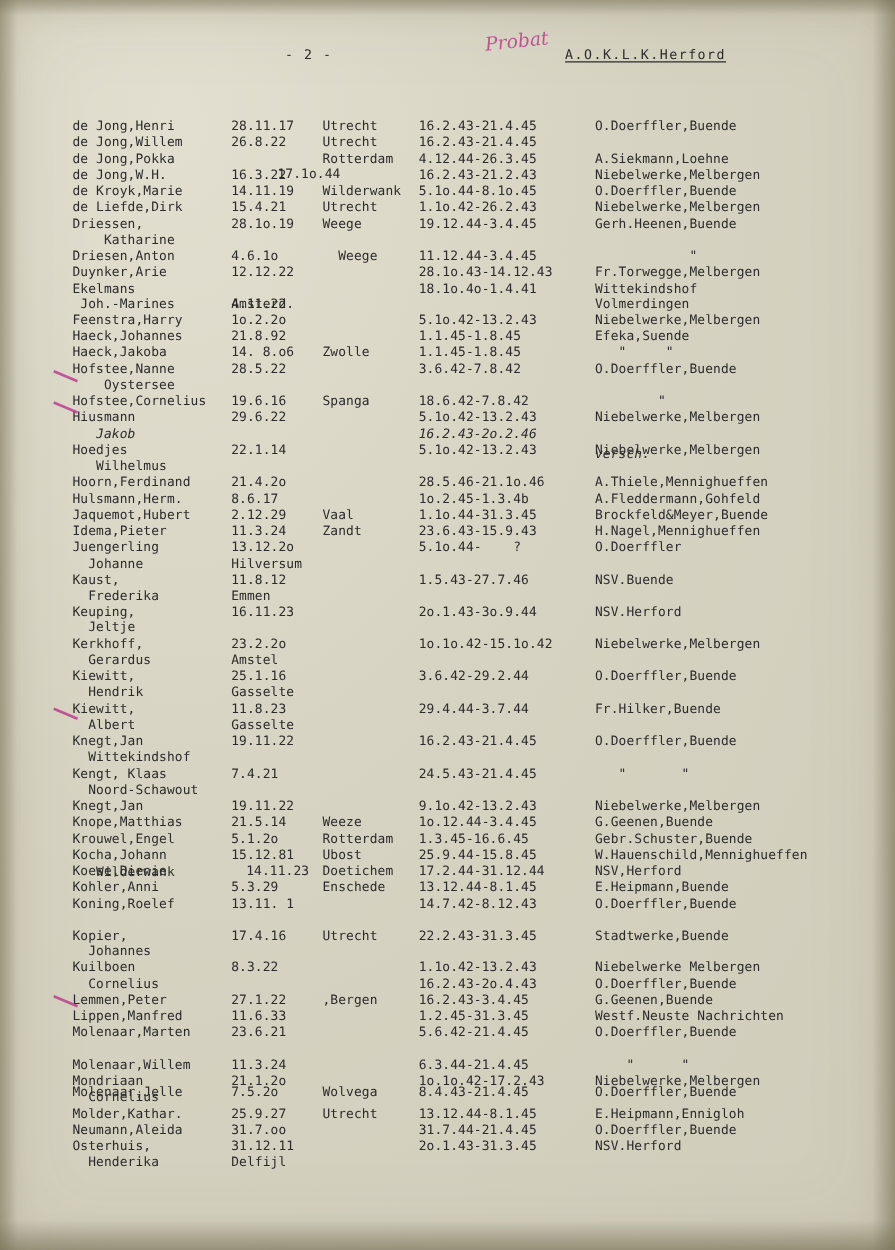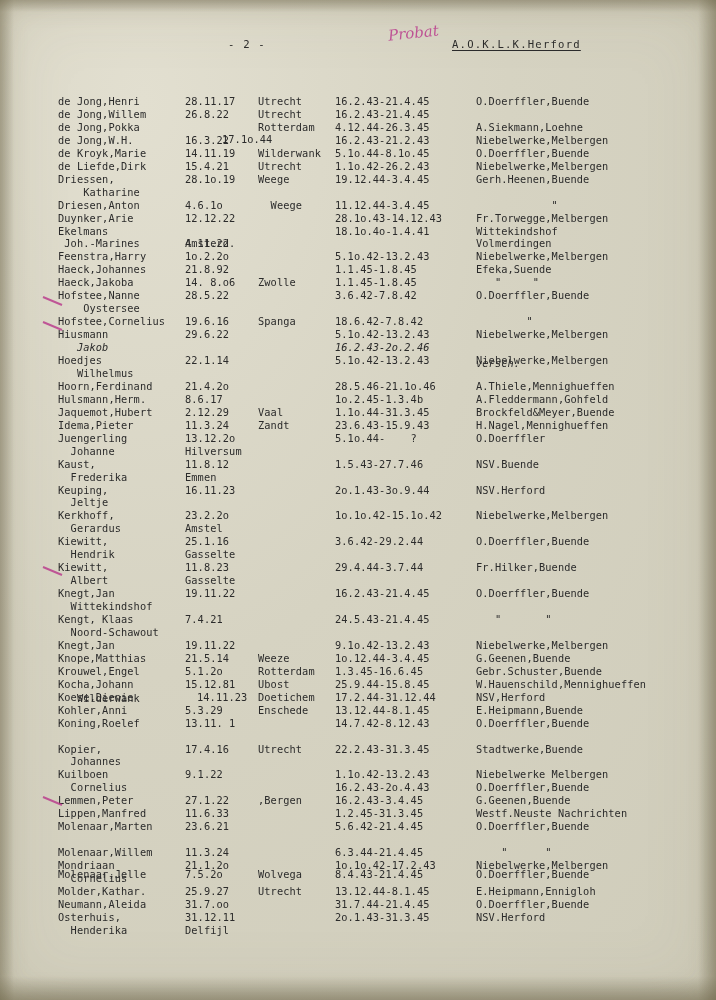--- a/index.html
+++ b/index.html
@@ -399,21 +399,21 @@
         <span class="typed col-birth" style="top: 0px;">17.4.16</span>
         <span class="typed col-place" style="top: 0px;">Utrecht</span>
         <span class="typed col-dates" style="top: 0px;">22.2.43-31.3.45</span>
         <span class="typed col-firm" style="top: 0px;">Stadtwerke,Buende</span>
       </div>
       <div class="line-row" style="top: 755.45px;">
         <span class="typed col-name" style="top: 0px;">  Johannes</span>
       </div>
       <div class="line-row" style="top: 768.4px;">
         <span class="typed col-name" style="top: 0px;">Kuilboen</span>
-        <span class="typed col-birth" style="top: 0px;">9.1.22</span>
+        <span class="typed col-birth" style="top: 0px;">8.3.22</span>
         <span class="typed col-dates" style="top: 0px;">1.1o.42-13.2.43</span>
         <span class="typed col-firm" style="top: 0px;">Niebelwerke Melbergen</span>
       </div>
       <div class="line-row" style="top: 781.35px;">
         <span class="typed col-name" style="top: 0px;">  Cornelius</span>
         <span class="typed col-dates" style="top: 0px;">16.2.43-2o.4.43</span>
         <span class="typed col-firm" style="top: 0px;">O.Doerffler,Buende</span>
       </div>
       <div class="line-row" style="top: 794.3px;">
         <span class="typed col-name" style="top: 0px;">Lemmen,Peter</span>

